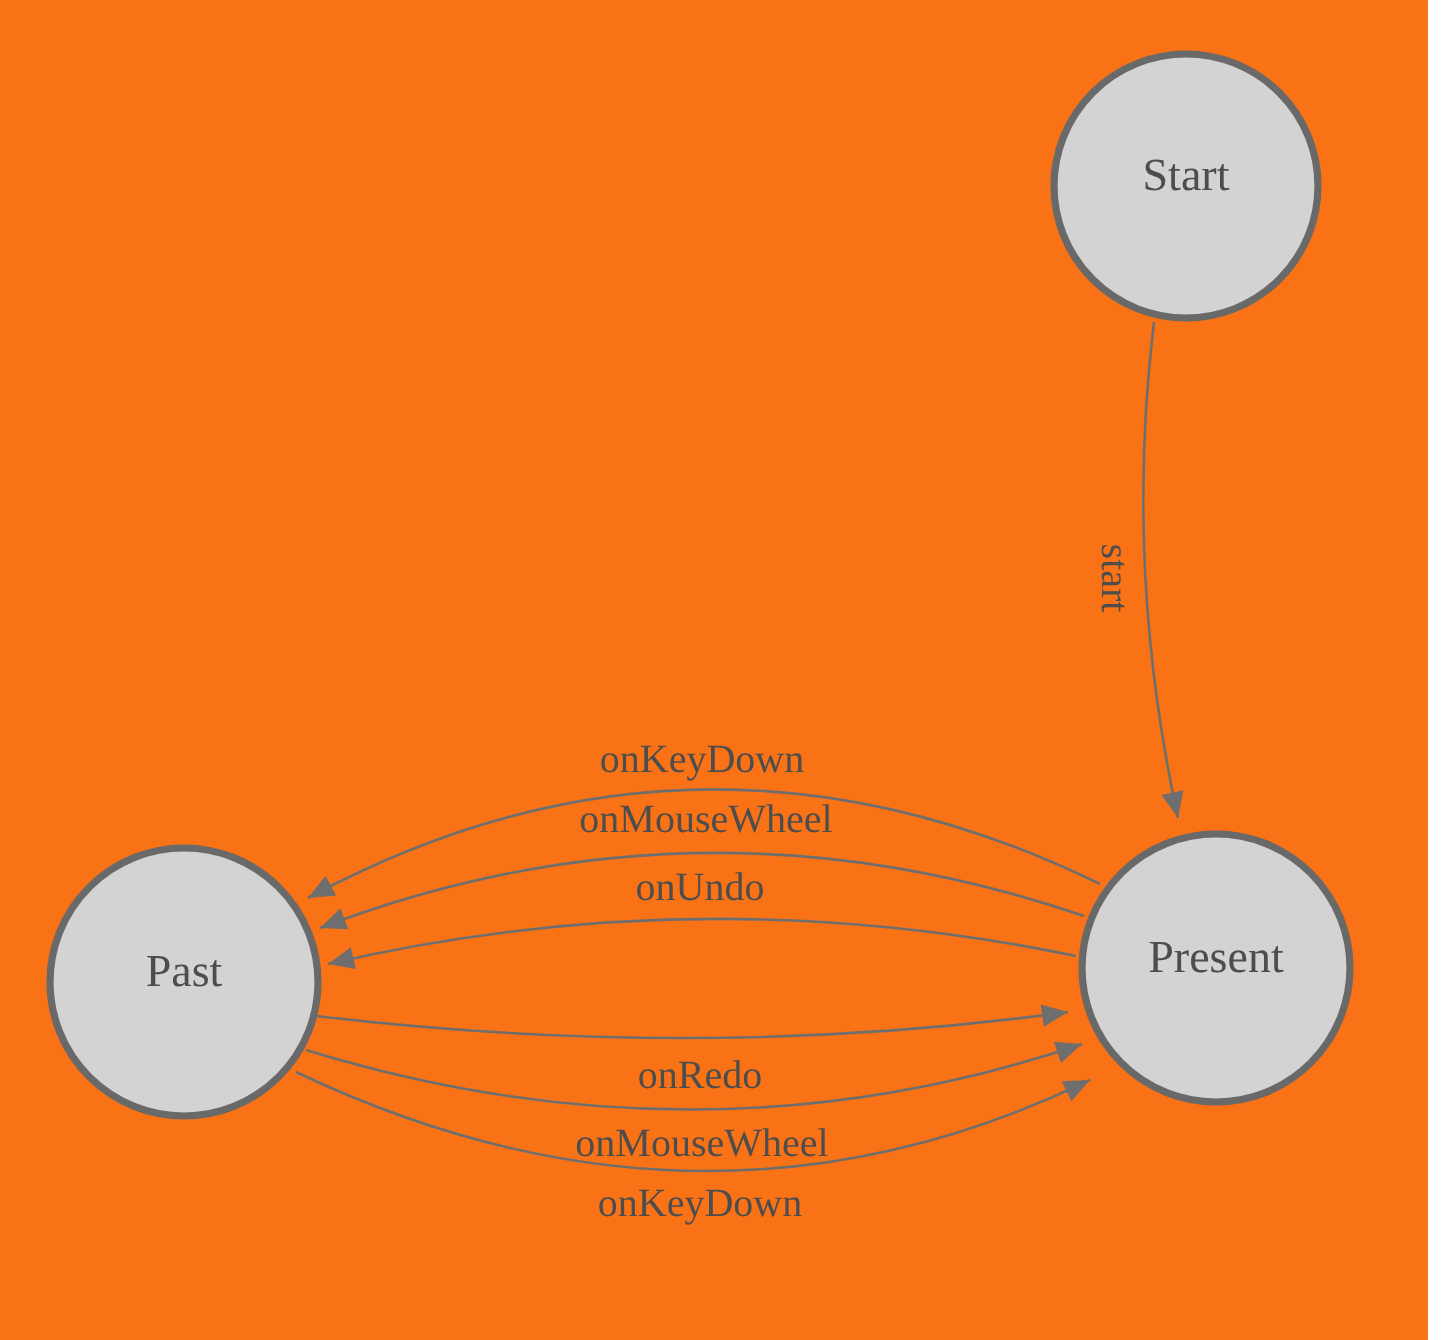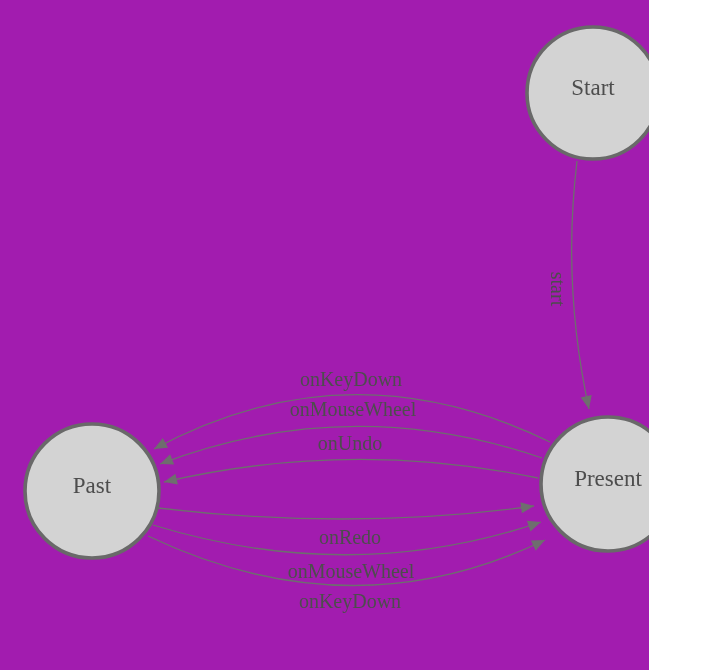--- a/index.html
+++ b/index.html
@@ -2,23 +2,23 @@
 <html><head>
 <meta charset="utf-8">
 <style>
   html, body {
     margin: 0;
     padding: 0;
     background: #ffffff;
   }
   .canvas-wrap {
     position: relative;
-    width: 649px;
+    width: 714px;
     height: 670px;
-    background: #a21caf;
+    background: #f97316;
     overflow: hidden;
   }
   svg.diagram {
     display: block;
     width: 721px;
     height: 670px;
     font-family: "Liberation Serif", "DejaVu Serif", serif;
   }
   .node-circle {
     stroke-width: 3.6px;

